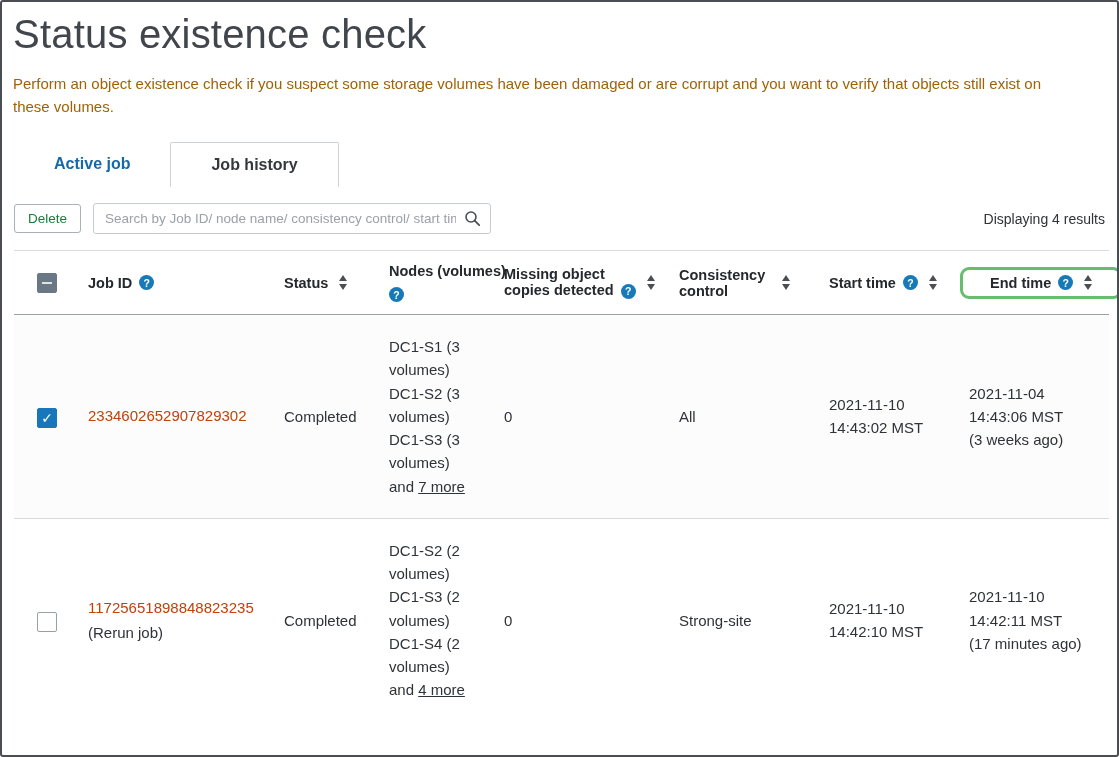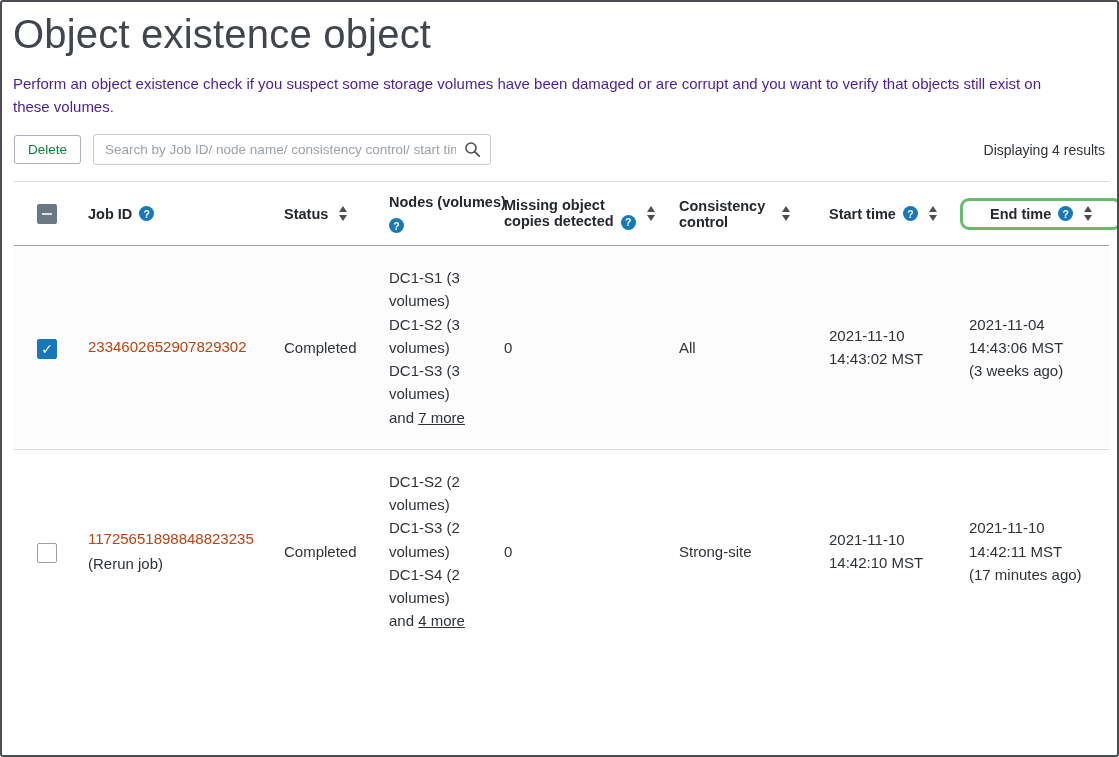--- a/index.html
+++ b/index.html
@@ -4,21 +4,21 @@
 <style>
   * { box-sizing: border-box; margin: 0; padding: 0; }
   html,body { width:1119px; height:757px; background:#fff;
     font-family:"Liberation Sans","DejaVu Sans",sans-serif; color:#2e3338; }
   .frame { width:1119px; height:757px; border:2px solid #4a4d52; border-radius:3px;
     overflow:hidden; background:#fff; }
 
   h1.page-title { font-size:40px; font-weight:400; color:#41464c;
     margin:10px 0 0 11px; letter-spacing:.2px; }
 
-  p.desc { font-size:15px; line-height:1.5; color:#4c1d95;
+  p.desc { font-size:15px; line-height:1.5; color:#a16207;
     margin:16px 40px 0 11px; max-width:1068px; }
 
   .tabs { display:flex; margin:24px 0 0 12px; }
   .tab { font-size:16px; font-weight:700; padding:13px 40px; cursor:pointer; }
   .tab-inactive { color:#1569a7; }
   .tab-active { color:#33383d; border:1px solid #cdd2d6; border-bottom:none;
     border-radius:2px 2px 0 0; background:#fff; }
 
   .toolbar { display:flex; align-items:center; margin:16px 12px 0 12px; }
   .btn { background:#fff; border:1px solid #a9b0b7; border-radius:3px;
@@ -77,24 +77,28 @@
 
   .link { color:#c2410c; text-decoration:none; cursor:pointer; }
   .more-link { color:#2e3338; text-decoration:underline; cursor:pointer; }
   .job-note { margin-top:1px; }
 </style>
 </head>
 <body>
 
 <div class="frame">
 
-  <h1 class="page-title">Object existence object</h1>
+  <h1 class="page-title">Status existence check</h1>
 
   <p class="desc">Perform an object existence check if you suspect some storage volumes have been damaged or are corrupt and you want to verify that objects still exist on these volumes.</p>
 
+  <div class="tabs">
+    <div class="tab tab-inactive">Active job</div>
+    <div class="tab tab-active">Job history</div>
+  </div>
 
   <div class="toolbar">
     <button class="btn">Delete</button>
     <div class="search">
       <input type="text" placeholder="Search by Job ID/ node name/ consistency control/ start time" style="">
       <span class="search-icon">
         <svg width="17" height="17" viewBox="0 0 17 17">
           <circle cx="7" cy="7" r="5" fill="none" stroke="#4a4f54" stroke-width="1.6"></circle>
           <line x1="10.7" y1="10.7" x2="15.2" y2="15.2" stroke="#4a4f54" stroke-width="1.8" stroke-linecap="round"></line>
         </svg>

